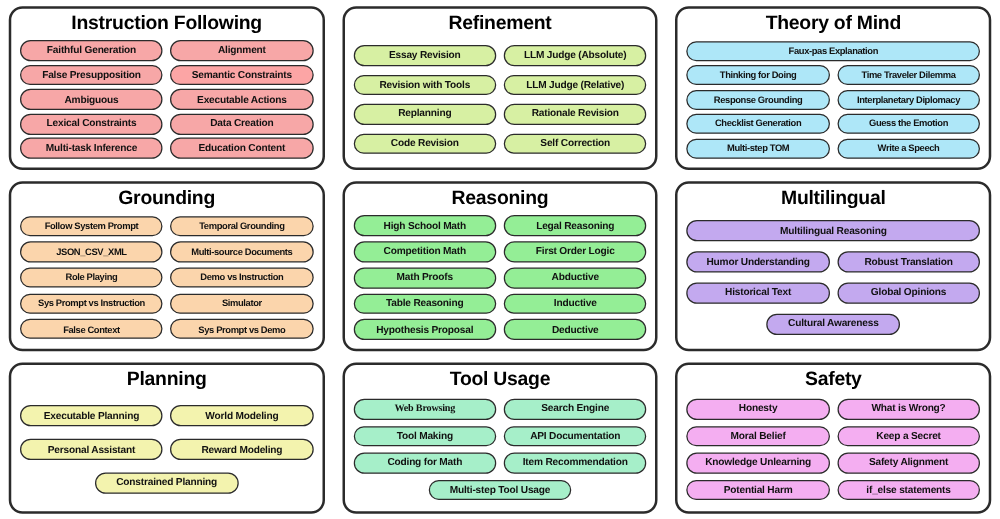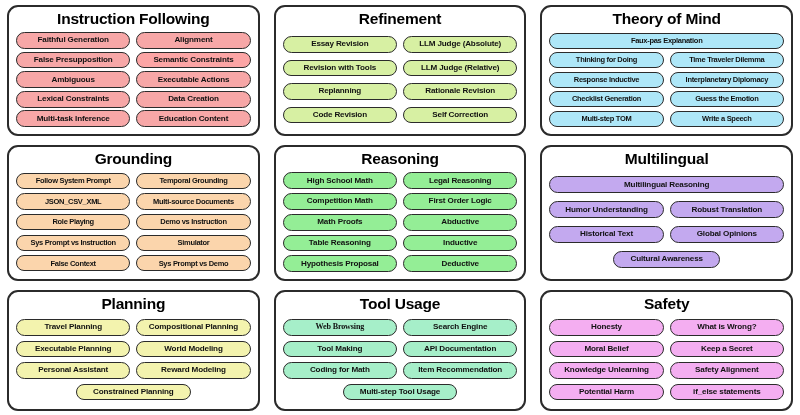--- a/index.html
+++ b/index.html
@@ -151,21 +151,21 @@
         <div class="panel-title">Theory of Mind</div>
         <div class="pill-grid">
           <div class="pill-row">
             <div class="pill" style="background: rgb(174, 231, 248); border-color: rgb(43, 43, 43);">Faux-pas Explanation</div>
           </div>
           <div class="pill-row">
             <div class="pill" style="background: rgb(174, 231, 248); border-color: rgb(43, 43, 43);">Thinking for Doing</div>
             <div class="pill" style="background: rgb(174, 231, 248); border-color: rgb(43, 43, 43);">Time Traveler Dilemma</div>
           </div>
           <div class="pill-row">
-            <div class="pill" style="background: rgb(174, 231, 248); border-color: rgb(43, 43, 43);">Response Inductive</div>
+            <div class="pill" style="background: rgb(174, 231, 248); border-color: rgb(43, 43, 43);">Response Grounding</div>
             <div class="pill" style="background: rgb(174, 231, 248); border-color: rgb(43, 43, 43);">Interplanetary Diplomacy</div>
           </div>
           <div class="pill-row">
             <div class="pill" style="background: rgb(174, 231, 248); border-color: rgb(43, 43, 43);">Checklist Generation</div>
             <div class="pill" style="background: rgb(174, 231, 248); border-color: rgb(43, 43, 43);">Guess the Emotion</div>
           </div>
           <div class="pill-row">
             <div class="pill" style="background: rgb(174, 231, 248); border-color: rgb(43, 43, 43);">Multi-step TOM</div>
             <div class="pill" style="background: rgb(174, 231, 248); border-color: rgb(43, 43, 43);">Write a Speech</div>
           </div>
@@ -244,24 +244,20 @@
           <div class="pill-row single">
             <div class="pill" style="background: rgb(195, 169, 239); border-color: rgb(43, 43, 43);">Cultural Awareness</div>
           </div>
         </div>
       </div>
     </div>
     <div class="panel-cell">
       <div class="panel" style="border-color: rgb(43, 43, 43);">
         <div class="panel-title">Planning</div>
         <div class="pill-grid">
-          <div class="pill-row">
-            <div class="pill" style="background: rgb(243, 243, 174); border-color: rgb(43, 43, 43);">Travel Planning</div>
-            <div class="pill" style="background: rgb(243, 243, 174); border-color: rgb(43, 43, 43);">Compositional Planning</div>
-          </div>
           <div class="pill-row">
             <div class="pill" style="background: rgb(243, 243, 174); border-color: rgb(43, 43, 43);">Executable Planning</div>
             <div class="pill" style="background: rgb(243, 243, 174); border-color: rgb(43, 43, 43);">World Modeling</div>
           </div>
           <div class="pill-row">
             <div class="pill" style="background: rgb(243, 243, 174); border-color: rgb(43, 43, 43);">Personal Assistant</div>
             <div class="pill" style="background: rgb(243, 243, 174); border-color: rgb(43, 43, 43);">Reward Modeling</div>
           </div>
           <div class="pill-row single">
             <div class="pill" style="background: rgb(243, 243, 174); border-color: rgb(43, 43, 43);">Constrained Planning</div>

